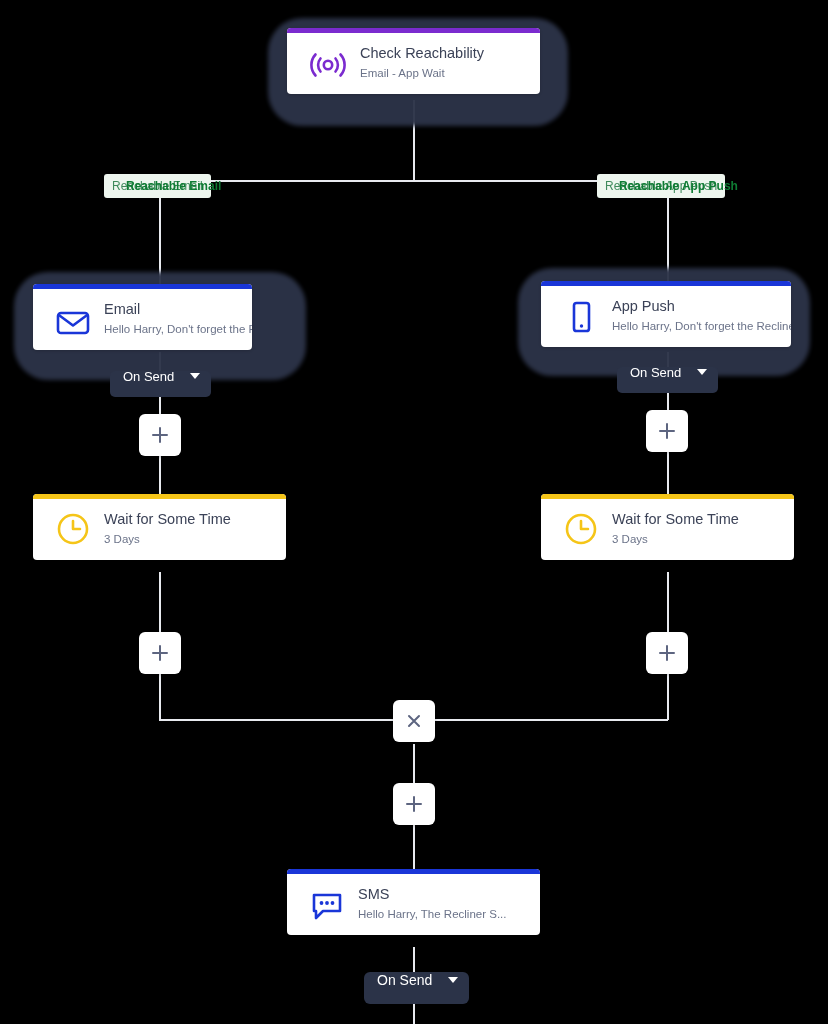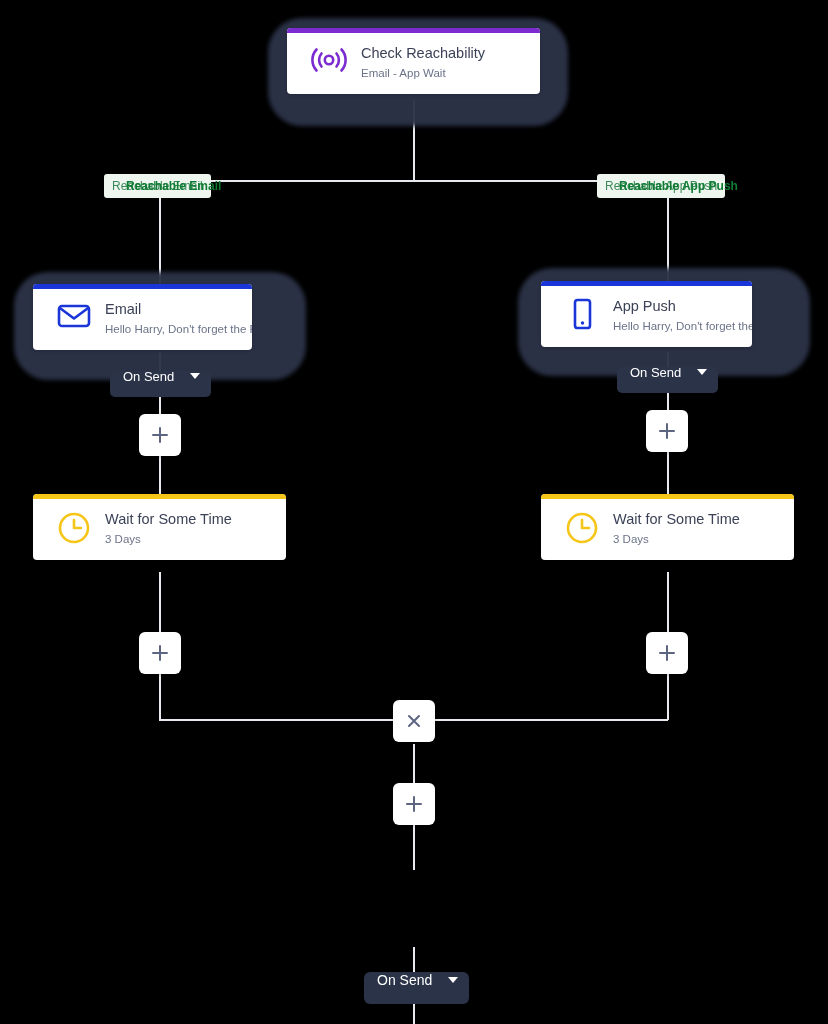--- a/index.html
+++ b/index.html
@@ -26,24 +26,23 @@
   .card {
     position: absolute;
     background: #ffffff;
     border-radius: 4px;
     box-shadow: 0 1px 3px rgba(0,0,0,0.18);
     overflow: hidden;
   }
   .card .accent { height: 5px; width: 100%; }
   .card .body {
     display: flex;
-    align-items: flex-start;
-    padding: 12px 14px 14px 14px;
+    align-items: flex-end;
+    padding: 12px 14px 14px 23px;
     gap: 14px;
-    margin-left: 10px;
   }
   .card .icon { flex: 0 0 auto; display: flex; align-items: center; justify-content: center; }
   .card .texts { display: flex; flex-direction: column; gap: 5px; min-width: 0; }
   .card .title {
     font-size: 14.5px;
     color: #3b4257;
     line-height: 1.15;
     white-space: nowrap;
   }
   .card .subtitle {
@@ -196,21 +195,21 @@
         <div class="title">Email</div>
         <div class="subtitle">Hello Harry, Don't forget the Recliner...</div>
       </div>
     </div>
   </div>
   <div class="pill" style="left:110px; top:371px;">
     <span>On Send</span>
     <span class="caret"></span>
   </div>
 
-  <div class="card" style="left:541px; top:281px; width:211px;">
+  <div class="card" style="left:541px; top:281px; width:250px;">
     <div class="accent" style="background:#1a36d8;"></div>
     <div class="body">
       <div class="icon">
         <svg width="34" height="32" viewBox="0 0 34 32">
           <rect x="10" y="2" width="15" height="28" rx="2.6" fill="none" stroke="#1a36d8" stroke-width="2.6"></rect>
           <circle cx="17.5" cy="25" r="1.7" fill="#1a36d8"></circle>
         </svg>
       </div>
       <div class="texts">
         <div class="title">App Push</div>
@@ -282,18 +281,35 @@
       <path d="M4 4 L14 14 M14 4 L4 14" stroke="#5d6580" stroke-width="2" stroke-linecap="round"></path>
     </svg>
   </div>
 
   <div class="sqbtn" style="left:393px; top:783px;">
     <svg width="18" height="18" viewBox="0 0 18 18">
       <path d="M9 2 V16 M2 9 H16" stroke="#5d6580" stroke-width="2" stroke-linecap="round"></path>
     </svg>
   </div>
 
+  <div class="card" style="left:287px; top:869px; width:253px;">
+    <div class="accent" style="background:#1a36d8;"></div>
+    <div class="body">
+      <div class="icon">
+        <svg width="34" height="30" viewBox="0 0 34 30">
+          <path d="M4 4 H30 V20 H13 L6 27 V20 H4 Z" fill="none" stroke="#1a36d8" stroke-width="2.6" stroke-linejoin="round"></path>
+          <circle cx="11.5" cy="12" r="1.9" fill="#1a36d8"></circle>
+          <circle cx="17" cy="12" r="1.9" fill="#1a36d8"></circle>
+          <circle cx="22.5" cy="12" r="1.9" fill="#1a36d8"></circle>
+        </svg>
+      </div>
+      <div class="texts">
+        <div class="title">SMS</div>
+        <div class="subtitle">Hello Harry, The Recliner S...</div>
+      </div>
+    </div>
+  </div>
   <div class="pill big" style="left:364px; top:972px;">
     <span>On Send</span>
     <span class="caret"></span>
   </div>
 
 </div>
 
 </body></html>

